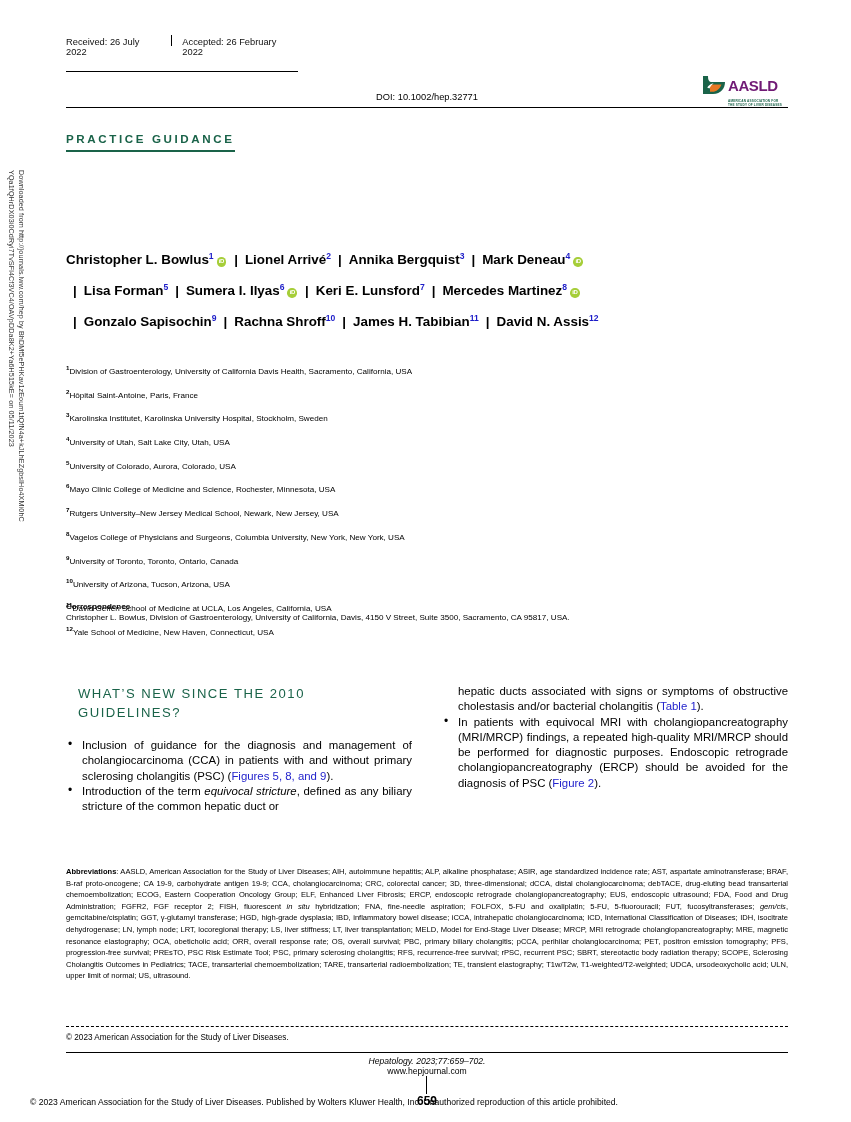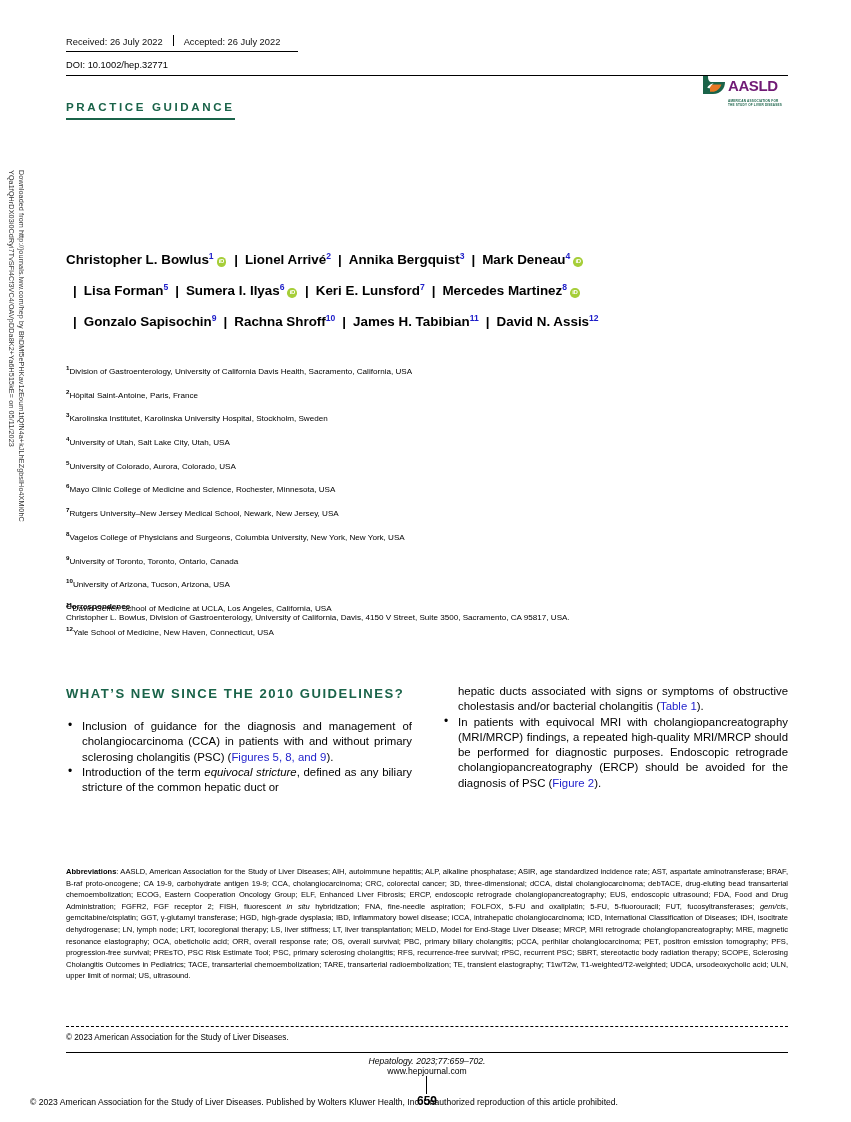--- a/index.html
+++ b/index.html
@@ -26,32 +26,32 @@
     white-space:nowrap;
     line-height:10px;
   }
   .watermark div { white-space:nowrap; }
 
   
   .header { position:absolute; left:66px; top:34px; width:722px; }
   .recvline {
     display:flex; align-items:baseline;
     font-size:9.3px; color:#111;
-    padding-bottom:4px;
+    padding-bottom:14px;
     border-bottom:1px solid #000;
     width:232px;
   }
   .recvline .sep {
     display:inline-block;
     width:1px; height:11px;
     background:#000;
     margin:0 10px;
     position:relative; top:1px;
   }
-  .doi { font-size:9.3px; margin-top:8px; padding-bottom:5px; border-bottom:1.1px solid #000; width:722px; }
+  .doi { font-size:9.3px; margin-top:20px; padding-bottom:5px; border-bottom:1.1px solid #000; width:722px;text-align:center; }
 
   .pg-wrap { margin-top:21px; }
   .pg-label {
     display:inline-block;
     color:#1a6349;
     font-size:11.6px;
     font-weight:bold;
     letter-spacing:2.6px;
     padding-bottom:5px;
     border-bottom:2.2px solid #1a6349;
@@ -122,24 +122,24 @@
   .corr a, .link { color:#2323cc; text-decoration:none; }
 
   
   .body-cols {
     position:absolute; left:66px; top:684px; width:722px;
     display:flex; gap:30px;
   }
   .col { width:346px; }
   .sec-head {
     color:#1a6349;
-    font-size:13.1px; font-weight:bold;
+    font-size:13.1px; font-weight:normal;
     letter-spacing:1.5px;
     line-height:19px;
-    margin:0 0 16px 0;
+    margin:0 0 16px 12px;
   }
   .bullets { margin:0; padding:0; list-style:none; }
   .bullets li {
     position:relative;
     padding-left:16px;
     font-size:11.4px;
     line-height:15.3px;
     text-align:justify;
     margin-bottom:0px;
   }
@@ -200,21 +200,21 @@
 
   <div class="watermark">
     <div>Downloaded from http://journals.lww.com/hep by BhDMf5ePHKav1zEoum1tQfN4a+kJLhEZgbsIHo4XMi0hC</div>
     <div>YQa1fQHrDX03i0CdRyi7TvSFl4Cf3VC4/OAVpDDa8K2+Ya6H515kE= on 05/11/2023</div>
   </div>
 
   <div class="header">
     <div class="recvline">
       <span>Received: 26 July 2022</span>
       <span class="sep"></span>
-      <span>Accepted: 26 July 2022</span>
+      <span>Accepted: 26 February 2022</span>
     </div>
     <div class="doi">DOI: 10.1002/hep.32771</div>
     <div class="pg-wrap">
       <span class="pg-label">PRACTICE GUIDANCE</span>
     </div>
   </div>
 
   <div class="logo">
     <div class="logo-row">
       <span class="logo-mark">

